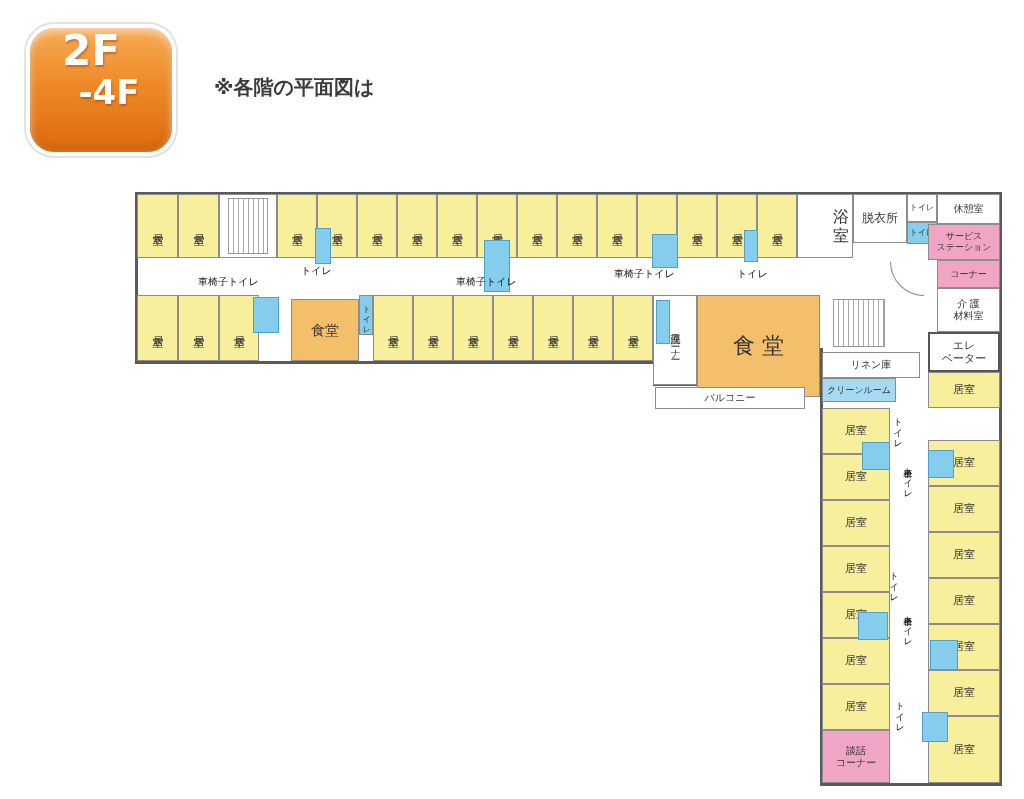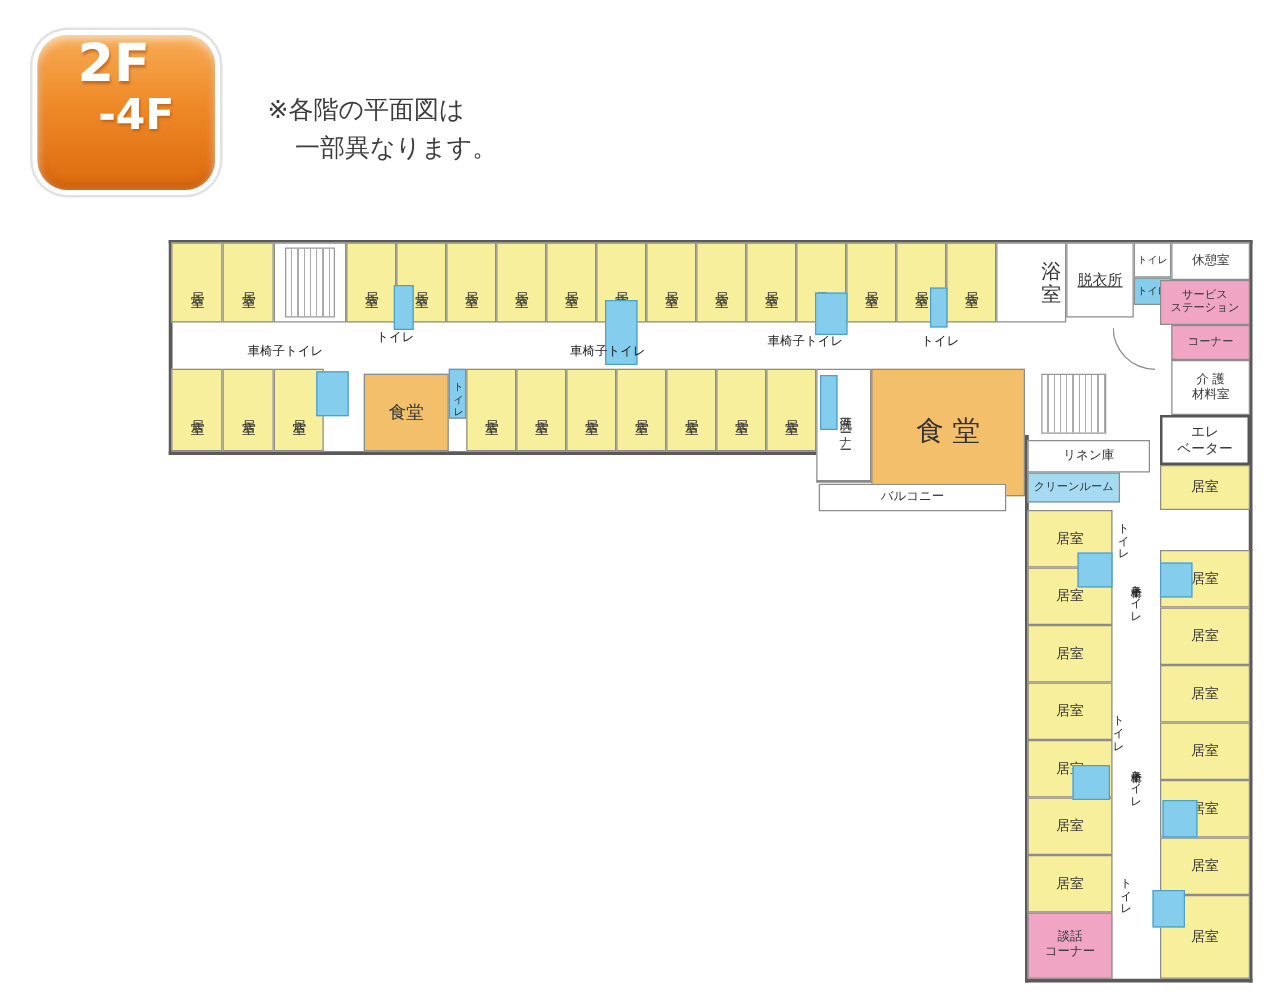--- a/index.html
+++ b/index.html
@@ -8,21 +8,21 @@
 
   
   .badge{position:absolute;left:30px;top:28px;width:142px;height:124px;border-radius:24px;
     background:linear-gradient(180deg,#f7ab55 0%,#ef8a28 45%,#dd6a0e 100%);
     box-shadow:0 0 0 4px #ffffff,0 0 0 6px #e2e2e2,inset 0 3px 8px rgba(255,255,255,.65),inset 0 -4px 8px rgba(150,60,0,.35);
     color:#fff;font-weight:bold;text-align:center;}
   .badge-line1{font-size:42px;line-height:1.1;margin-top:0;padding-right:20px;text-shadow:1px 2px 2px rgba(140,60,0,.45);}
   .badge-line2{font-size:34px;line-height:1.1;padding-left:16px;text-shadow:1px 2px 2px rgba(140,60,0,.45);}
 
   
-  .note{position:absolute;left:214px;top:72px;font-size:20px;color:#3c3c3c;line-height:1.55;}
+  .note{position:absolute;left:214px;top:72px;font-size:20px;color:#3c3c3c;line-height:1.55;font-weight:bold;}
   .note-line2{padding-left:22px;}
 
   
   #plan{position:absolute;left:0;top:0;width:1024px;height:799px;}
   .wall{position:absolute;background:#5a5a5a;}
   .room{position:absolute;box-sizing:border-box;border:1px solid #8c8c8c;display:flex;align-items:center;justify-content:center;
     text-align:center;color:#333;line-height:1.2;white-space:pre-line;overflow:hidden;}
   .room.vert{writing-mode:vertical-rl;text-orientation:upright;letter-spacing:1px;}
   .box{position:absolute;background:#85cdec;border:1px solid #4f9fc8;box-sizing:border-box;}
   .stairs{position:absolute;box-sizing:border-box;border:1px solid #999;
@@ -35,21 +35,20 @@
 </head>
 <body>
 
 <div class="page">
   <div class="badge">
     <div class="badge-line1">2F</div>
     <div class="badge-line2">-4F</div>
   </div>
   <div class="note">
     <div>※各階の平面図は</div>
-    <div class="note-line2">一部異なります。</div>
   </div>
   <div id="plan">
       <div class="wall" style="left: 135px; top: 192px; width: 867px; height: 3px;"></div>
       <div class="wall" style="left: 135px; top: 192px; width: 3px; height: 172px;"></div>
       <div class="wall" style="left: 135px; top: 361px; width: 520px; height: 3px;"></div>
       <div class="wall" style="left: 653px; top: 383px; width: 169px; height: 3px;"></div>
       <div class="wall" style="left: 820px; top: 348px; width: 3px; height: 438px;"></div>
       <div class="wall" style="left: 820px; top: 783px; width: 182px; height: 3px;"></div>
       <div class="wall" style="left: 999px; top: 192px; width: 3px; height: 594px;"></div>
       <div class="room vert" style="left: 137px; top: 194px; width: 41px; height: 64px; background: rgb(248, 239, 157); font-size: 11px;">居室</div>
@@ -62,21 +61,21 @@
       <div class="room vert" style="left: 437px; top: 194px; width: 40px; height: 64px; background: rgb(248, 239, 157); font-size: 11px;">居室</div>
       <div class="room vert" style="left: 477px; top: 194px; width: 40px; height: 64px; background: rgb(248, 239, 157); font-size: 11px;">居室</div>
       <div class="room vert" style="left: 517px; top: 194px; width: 40px; height: 64px; background: rgb(248, 239, 157); font-size: 11px;">居室</div>
       <div class="room vert" style="left: 557px; top: 194px; width: 40px; height: 64px; background: rgb(248, 239, 157); font-size: 11px;">居室</div>
       <div class="room vert" style="left: 597px; top: 194px; width: 40px; height: 64px; background: rgb(248, 239, 157); font-size: 11px;">居室</div>
       <div class="room vert" style="left: 637px; top: 194px; width: 40px; height: 64px; background: rgb(248, 239, 157); font-size: 11px;">居室</div>
       <div class="room vert" style="left: 677px; top: 194px; width: 40px; height: 64px; background: rgb(248, 239, 157); font-size: 11px;">居室</div>
       <div class="room vert" style="left: 717px; top: 194px; width: 40px; height: 64px; background: rgb(248, 239, 157); font-size: 11px;">居室</div>
       <div class="room vert" style="left: 757px; top: 194px; width: 40px; height: 64px; background: rgb(248, 239, 157); font-size: 11px;">居室</div>
       <div class="room" style="left: 797px; top: 194px; width: 56px; height: 64px; background: rgb(255, 255, 255); font-size: 16px; padding-left: 32px;">浴室</div>
-      <div class="room" style="left: 853px; top: 194px; width: 54px; height: 60px; background: rgb(255, 255, 255); font-size: 12px; text-decoration: underline;">脱衣所</div>
+      <div class="room" style="left: 853px; top: 194px; width: 54px; height: 49px; background: rgb(255, 255, 255); font-size: 12px;">脱衣所</div>
       <div class="room" style="left: 907px; top: 194px; width: 30px; height: 28px; background: rgb(255, 255, 255); font-size: 8px;">トイレ</div>
       <div class="room" style="left: 907px; top: 222px; width: 30px; height: 22px; background: rgb(133, 205, 236); font-size: 8px;">トイレ</div>
       <div class="room" style="left: 937px; top: 194px; width: 63px; height: 30px; background: rgb(255, 255, 255); font-size: 10px;">休憩室</div>
       <div class="room" style="left: 928px; top: 224px; width: 72px; height: 36px; background: rgb(240, 165, 197); font-size: 9px;">サービス
 ステーション</div>
       <div class="room" style="left: 937px; top: 260px; width: 63px; height: 28px; background: rgb(240, 165, 197); font-size: 9px;">コーナー</div>
       <div class="room" style="left: 937px; top: 288px; width: 63px; height: 44px; background: rgb(255, 255, 255); font-size: 10px; font-family: Liberation Serif, serif;">介 護
 材料室</div>
       <div class="room" style="left: 928px; top: 332px; width: 72px; height: 40px; background: rgb(255, 255, 255); font-size: 11px; border: 2px solid rgb(85, 85, 85);">エレ
 ベーター</div>
@@ -98,21 +97,21 @@
       <div class="room" style="left: 655px; top: 387px; width: 150px; height: 22px; background: rgb(255, 255, 255); font-size: 10px;">バルコニー</div>
       <div class="room" style="left: 822px; top: 352px; width: 98px; height: 26px; background: rgb(255, 255, 255); font-size: 10px;">リネン庫</div>
       <div class="room" style="left: 822px; top: 378px; width: 74px; height: 24px; background: rgb(165, 218, 242); font-size: 9px;">クリーンルーム</div>
       <div class="room" style="left: 822px; top: 408px; width: 68px; height: 46px; background: rgb(248, 239, 157); font-size: 11px;">居室</div>
       <div class="room" style="left: 822px; top: 454px; width: 68px; height: 46px; background: rgb(248, 239, 157); font-size: 11px;">居室</div>
       <div class="room" style="left: 822px; top: 500px; width: 68px; height: 46px; background: rgb(248, 239, 157); font-size: 11px;">居室</div>
       <div class="room" style="left: 822px; top: 546px; width: 68px; height: 46px; background: rgb(248, 239, 157); font-size: 11px;">居室</div>
       <div class="room" style="left: 822px; top: 592px; width: 68px; height: 46px; background: rgb(248, 239, 157); font-size: 11px;">居室</div>
       <div class="room" style="left: 822px; top: 638px; width: 68px; height: 46px; background: rgb(248, 239, 157); font-size: 11px;">居室</div>
       <div class="room" style="left: 822px; top: 684px; width: 68px; height: 46px; background: rgb(248, 239, 157); font-size: 11px;">居室</div>
-      <div class="room" style="left: 822px; top: 730px; width: 68px; height: 53px; background: rgb(240, 165, 197); font-size: 10px; font-family: Liberation Mono, monospace;">談話
+      <div class="room" style="left: 822px; top: 730px; width: 68px; height: 53px; background: rgb(240, 165, 197); font-size: 10px;">談話
 コーナー</div>
       <div class="room" style="left: 928px; top: 440px; width: 72px; height: 46px; background: rgb(248, 239, 157); font-size: 11px;">居室</div>
       <div class="room" style="left: 928px; top: 486px; width: 72px; height: 46px; background: rgb(248, 239, 157); font-size: 11px;">居室</div>
       <div class="room" style="left: 928px; top: 532px; width: 72px; height: 46px; background: rgb(248, 239, 157); font-size: 11px;">居室</div>
       <div class="room" style="left: 928px; top: 578px; width: 72px; height: 46px; background: rgb(248, 239, 157); font-size: 11px;">居室</div>
       <div class="room" style="left: 928px; top: 624px; width: 72px; height: 46px; background: rgb(248, 239, 157); font-size: 11px;">居室</div>
       <div class="room" style="left: 928px; top: 670px; width: 72px; height: 46px; background: rgb(248, 239, 157); font-size: 11px;">居室</div>
       <div class="room" style="left: 928px; top: 716px; width: 72px; height: 67px; background: rgb(248, 239, 157); font-size: 11px;">居室</div>
       <div class="box" style="left: 253px; top: 297px; width: 26px; height: 36px;"></div>
       <div class="box" style="left: 315px; top: 228px; width: 16px; height: 36px;"></div>

